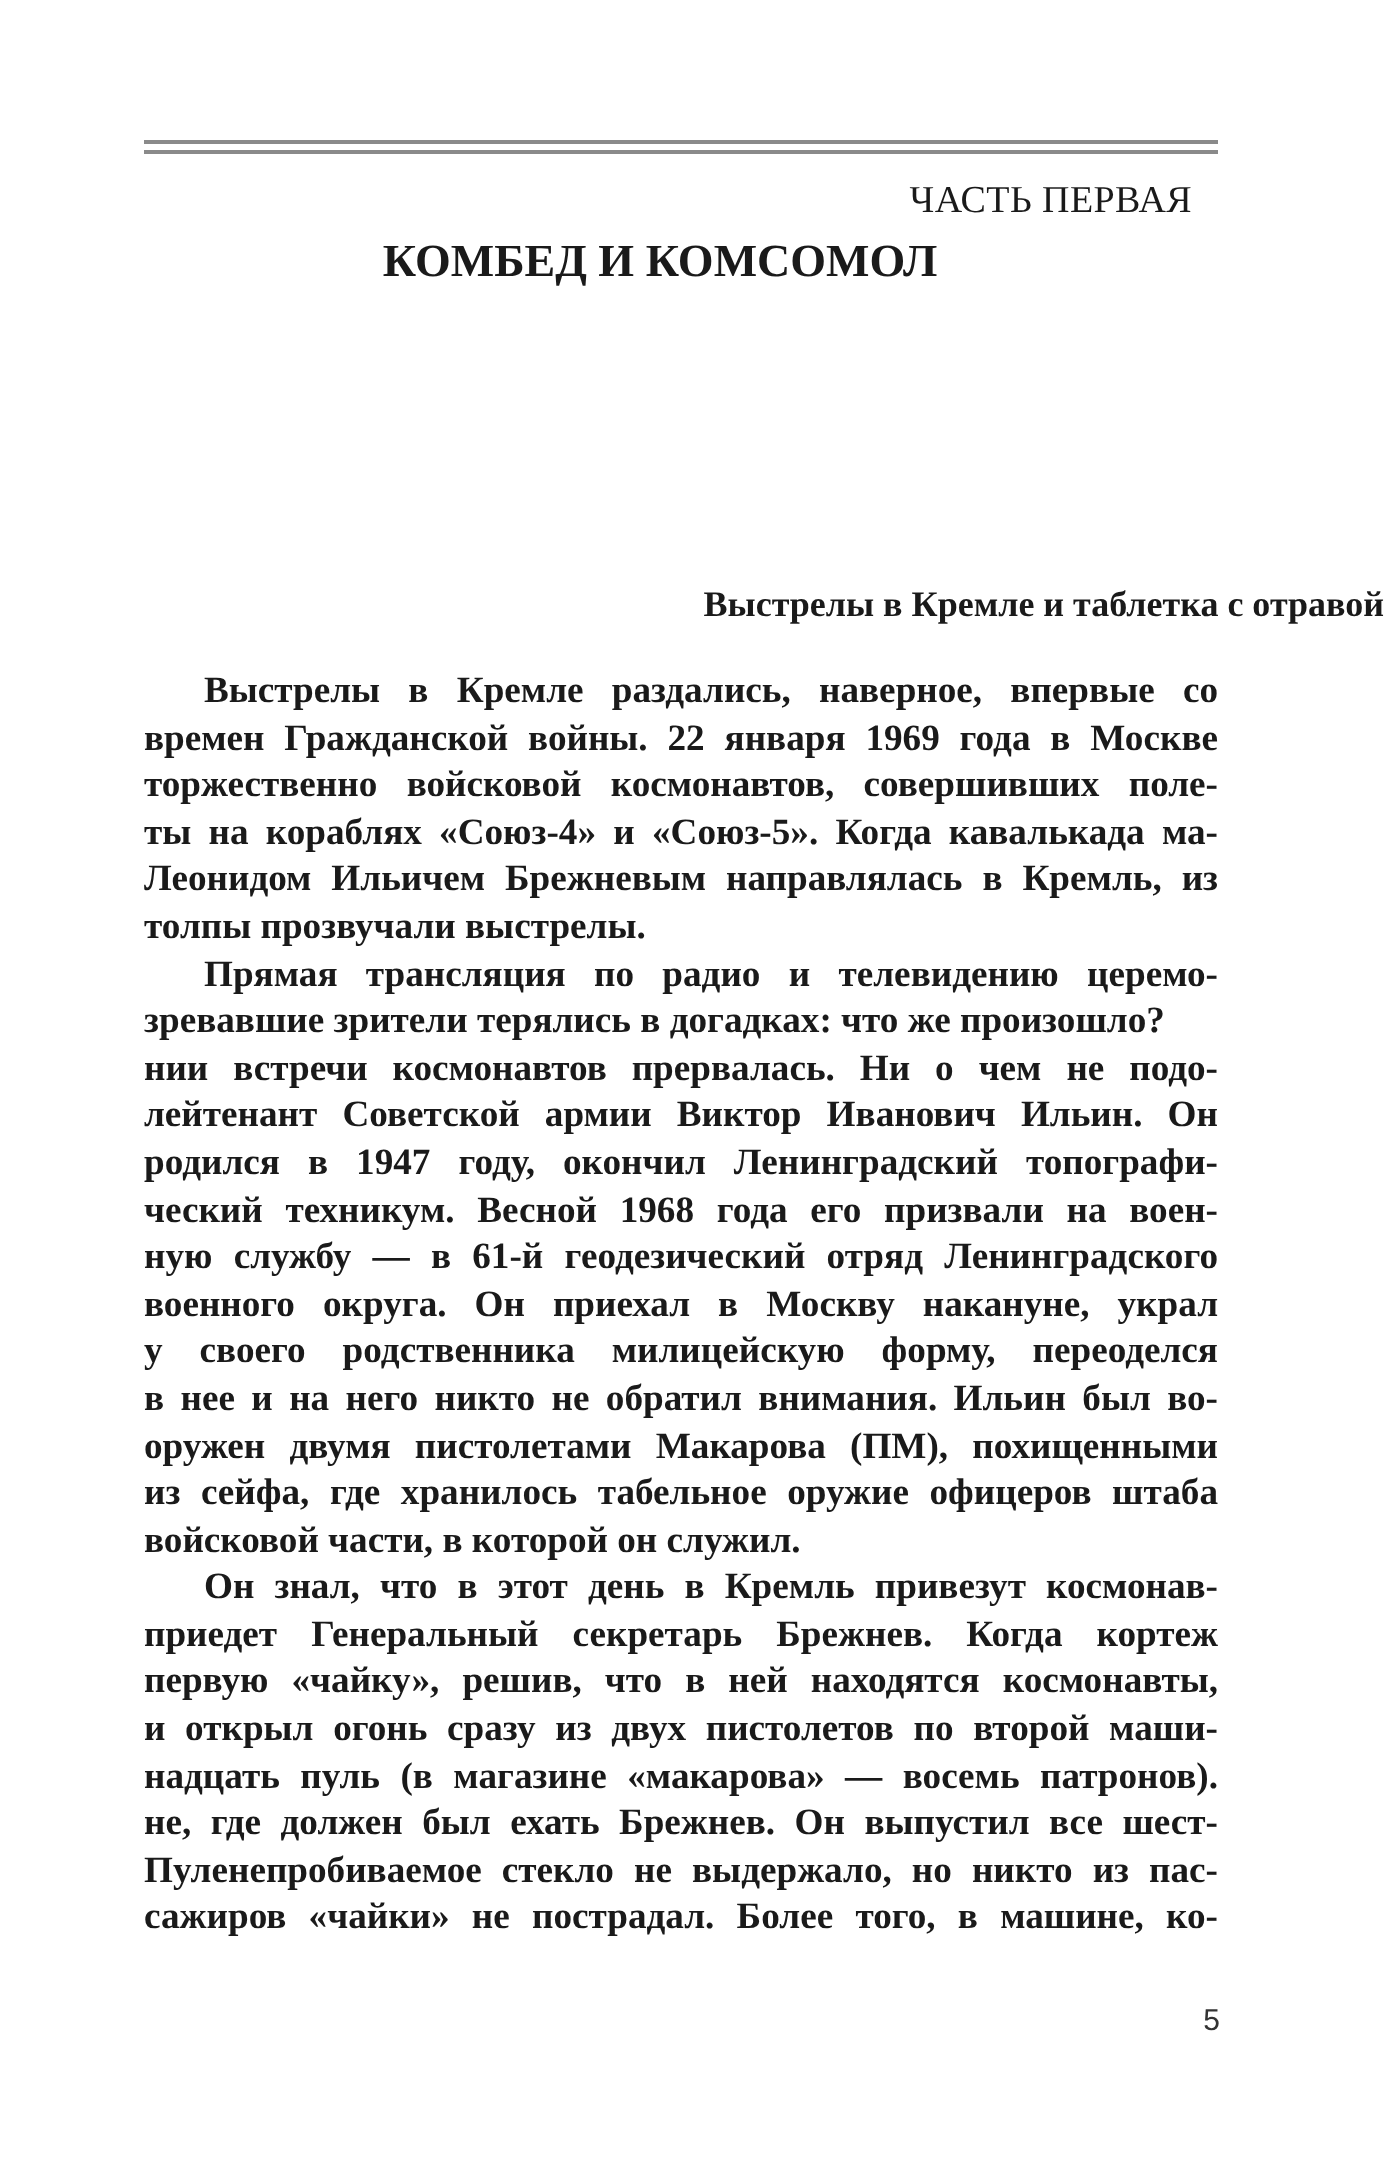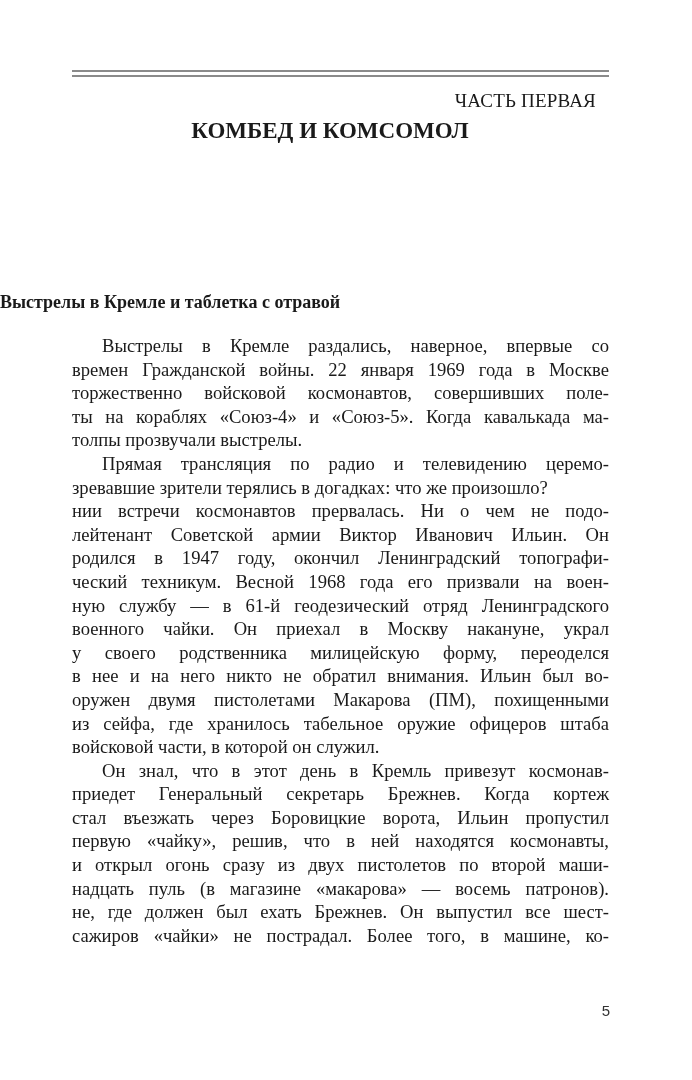--- a/index.html
+++ b/index.html
@@ -5,25 +5,25 @@
   html, body { margin: 0; padding: 0; background: #ffffff; }
   body { width: 692px; height: 1080px; position: relative; overflow: hidden;
          font-family: "Liberation Serif", "DejaVu Serif", serif; color: #1a1a1a; }
   .rule { position: absolute; left: 72px; width: 537px; height: 2px; background: #8a8a8a; }
   .rule.r1 { top: 70px; }
   .rule.r2 { top: 75px; }
   .part-label { position: absolute; top: 90px; left: 0; width: 596px; text-align: right;
                 font-size: 19px; letter-spacing: 0.2px; }
   .part-title { position: absolute; top: 118px; left: 0; width: 572px; text-align: center;
                 font-size: 23px; font-weight: bold; margin-left: 44px; }
-  .section-title { position: absolute; top: 292px; left: 0; width: 692px; text-align: left;
+  .section-title { position: absolute; top: 292px; left: 0; width: 692px; text-align: right;
                    font-size: 18px; font-weight: bold; }
   .body { position: absolute; top: 334px; left: 72px; width: 537px; font-size: 18.6px;
           line-height: 23.6px; }
-  .line { display: block; white-space: nowrap; text-align: justify; text-align-last: justify; height: 23.6px; }
+  .line { display: block; white-space: nowrap; text-align: justify; text-align-last: justify; height: 23.6px; font-weight: bold; }
   .line.last { text-align-last: left; }
   .line.indent { padding-left: 30px; }
   .page-number { position: absolute; top: 1002px; left: 590px; width: 20px; text-align: right;
                  font-family: "Liberation Sans", sans-serif; font-size: 15px; color: #333; }
 </style>
 </head>
 <body>
 
 <div>
   <div class="rule r1"></div>
@@ -32,38 +32,39 @@
   <div class="part-label">ЧАСТЬ ПЕРВАЯ</div>
   <div class="part-title">КОМБЕД И КОМСОМОЛ</div>
 
   <div class="section-title">Выстрелы в Кремле и таблетка с отравой</div>
 
   <div class="body" id="body-text">
       <span class="line indent">Выстрелы в Кремле раздались, наверное, впервые со</span>
       <span class="line">времен Гражданской войны. 22 января 1969 года в Москве</span>
       <span class="line">торжественно войсковой космонавтов, совершивших поле-</span>
       <span class="line">ты на кораблях «Союз-4» и «Союз-5». Когда кавалькада ма-</span>
+      <span class="line">Леонидом Ильичем Брежневым направлялась в Кремль, из</span>
       <span class="line last">толпы прозвучали выстрелы.</span>
       <span class="line indent">Прямая трансляция по радио и телевидению церемо-</span>
       <span class="line last">зревавшие зрители терялись в догадках: что же произошло?</span>
       <span class="line">нии встречи космонавтов прервалась. Ни о чем не подо-</span>
       <span class="line">лейтенант Советской армии Виктор Иванович Ильин. Он</span>
       <span class="line">родился в 1947 году, окончил Ленинградский топографи-</span>
       <span class="line">ческий техникум. Весной 1968 года его призвали на воен-</span>
       <span class="line">ную службу — в 61-й геодезический отряд Ленинградского</span>
-      <span class="line">военного чайки. Он приехал в Москву накануне, украл</span>
+      <span class="line">военного округа. Он приехал в Москву накануне, украл</span>
       <span class="line">у своего родственника милицейскую форму, переоделся</span>
       <span class="line">в нее и на него никто не обратил внимания. Ильин был во-</span>
       <span class="line">оружен двумя пистолетами Макарова (ПМ), похищенными</span>
       <span class="line">из сейфа, где хранилось табельное оружие офицеров штаба</span>
       <span class="line last">войсковой части, в которой он служил.</span>
       <span class="line indent">Он знал, что в этот день в Кремль привезут космонав-</span>
       <span class="line">приедет Генеральный секретарь Брежнев. Когда кортеж</span>
-      <span class="line">стал въезжать через Боровицкие ворота, Ильин пропустил</span>
       <span class="line">первую «чайку», решив, что в ней находятся космонавты,</span>
       <span class="line">и открыл огонь сразу из двух пистолетов по второй маши-</span>
       <span class="line">надцать пуль (в магазине «макарова» — восемь патронов).</span>
       <span class="line">не, где должен был ехать Брежнев. Он выпустил все шест-</span>
+      <span class="line">Пуленепробиваемое стекло не выдержало, но никто из пас-</span>
       <span class="line">сажиров «чайки» не пострадал. Более того, в машине, ко-</span>
     </div>
 
   <div class="page-number">5</div>
 </div>
 
 </body></html>

